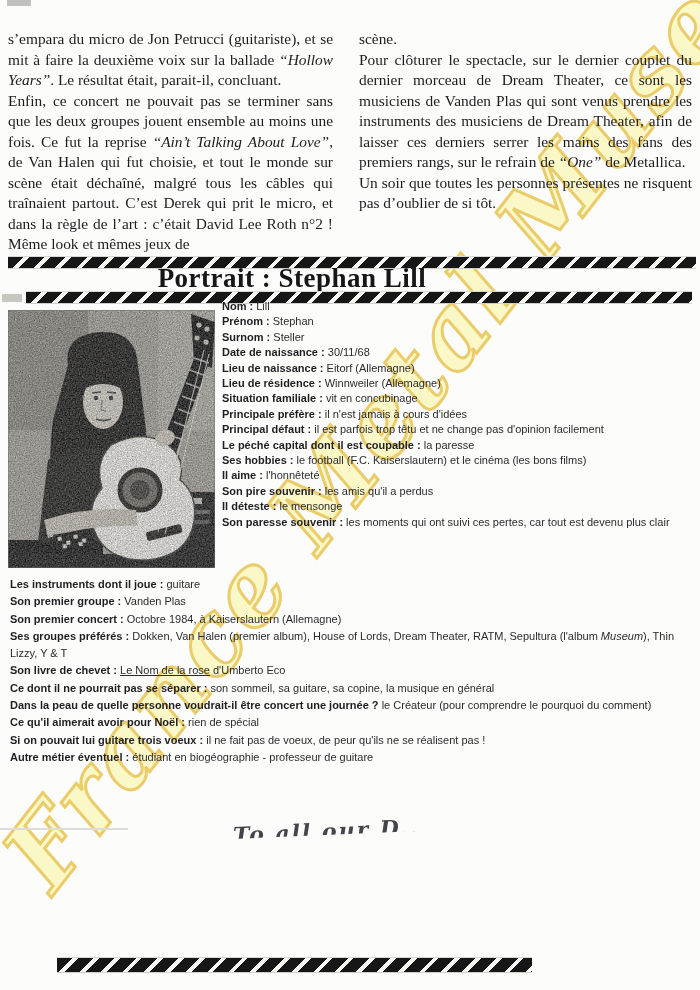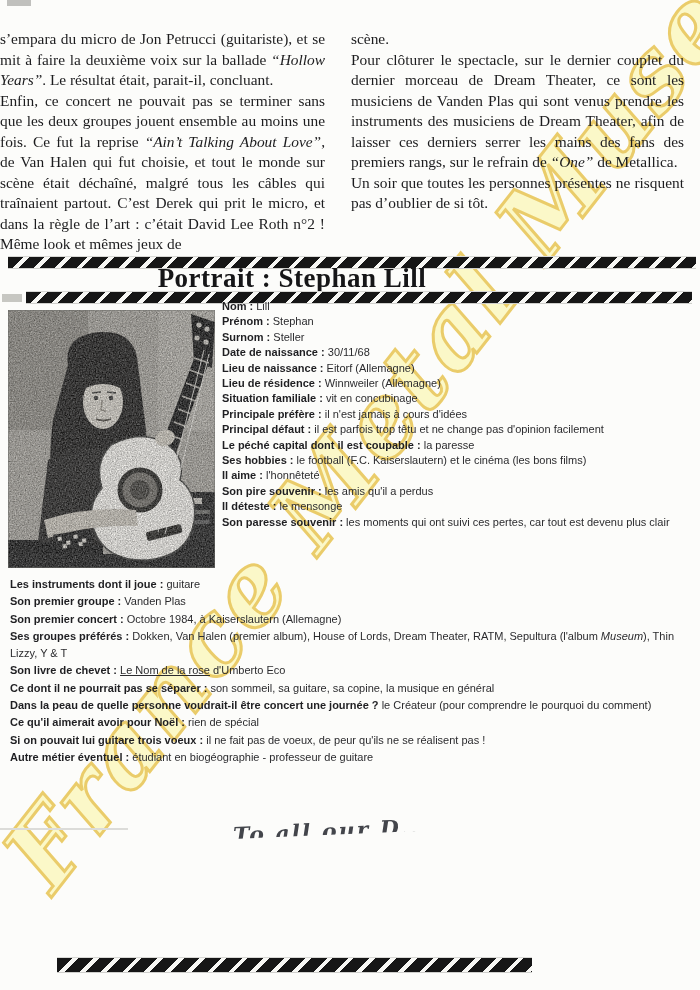--- a/index.html
+++ b/index.html
@@ -11,21 +11,21 @@
   .watermark{
     position:absolute;left:-170px;top:408px;width:1020px;height:130px;
     line-height:130px;text-align:center;z-index:1;
     transform:rotate(-52deg);
     font-family:"DejaVu Serif",serif;font-style:italic;font-weight:bold;
     font-size:98px;letter-spacing:3px;white-space:nowrap;
     color:#fbf8c4;-webkit-text-stroke:3px #e9c85e;opacity:.92;
   }
   .content{position:absolute;inset:0;z-index:2;}
   
-  .columns{position:absolute;top:29px;left:0;display:flex;}
+  .columns{position:absolute;top:29px;left:8px;display:flex;}
   .col{font-size:15.4px;line-height:20.5px;text-align:justify;color:#1c1c1e;}
   .col p{margin:0;}
   .col.left{width:325px;margin-right:26px;}
   .col.right{width:333px;}
   
   .rope{
     position:absolute;height:11px;
     background:repeating-linear-gradient(135deg,#161616 0 11px,#f7f7f4 11px 15px);
     box-shadow:0 1px 0 #cfcfcc, 0 -1px 0 #d8d8d5;
   }

